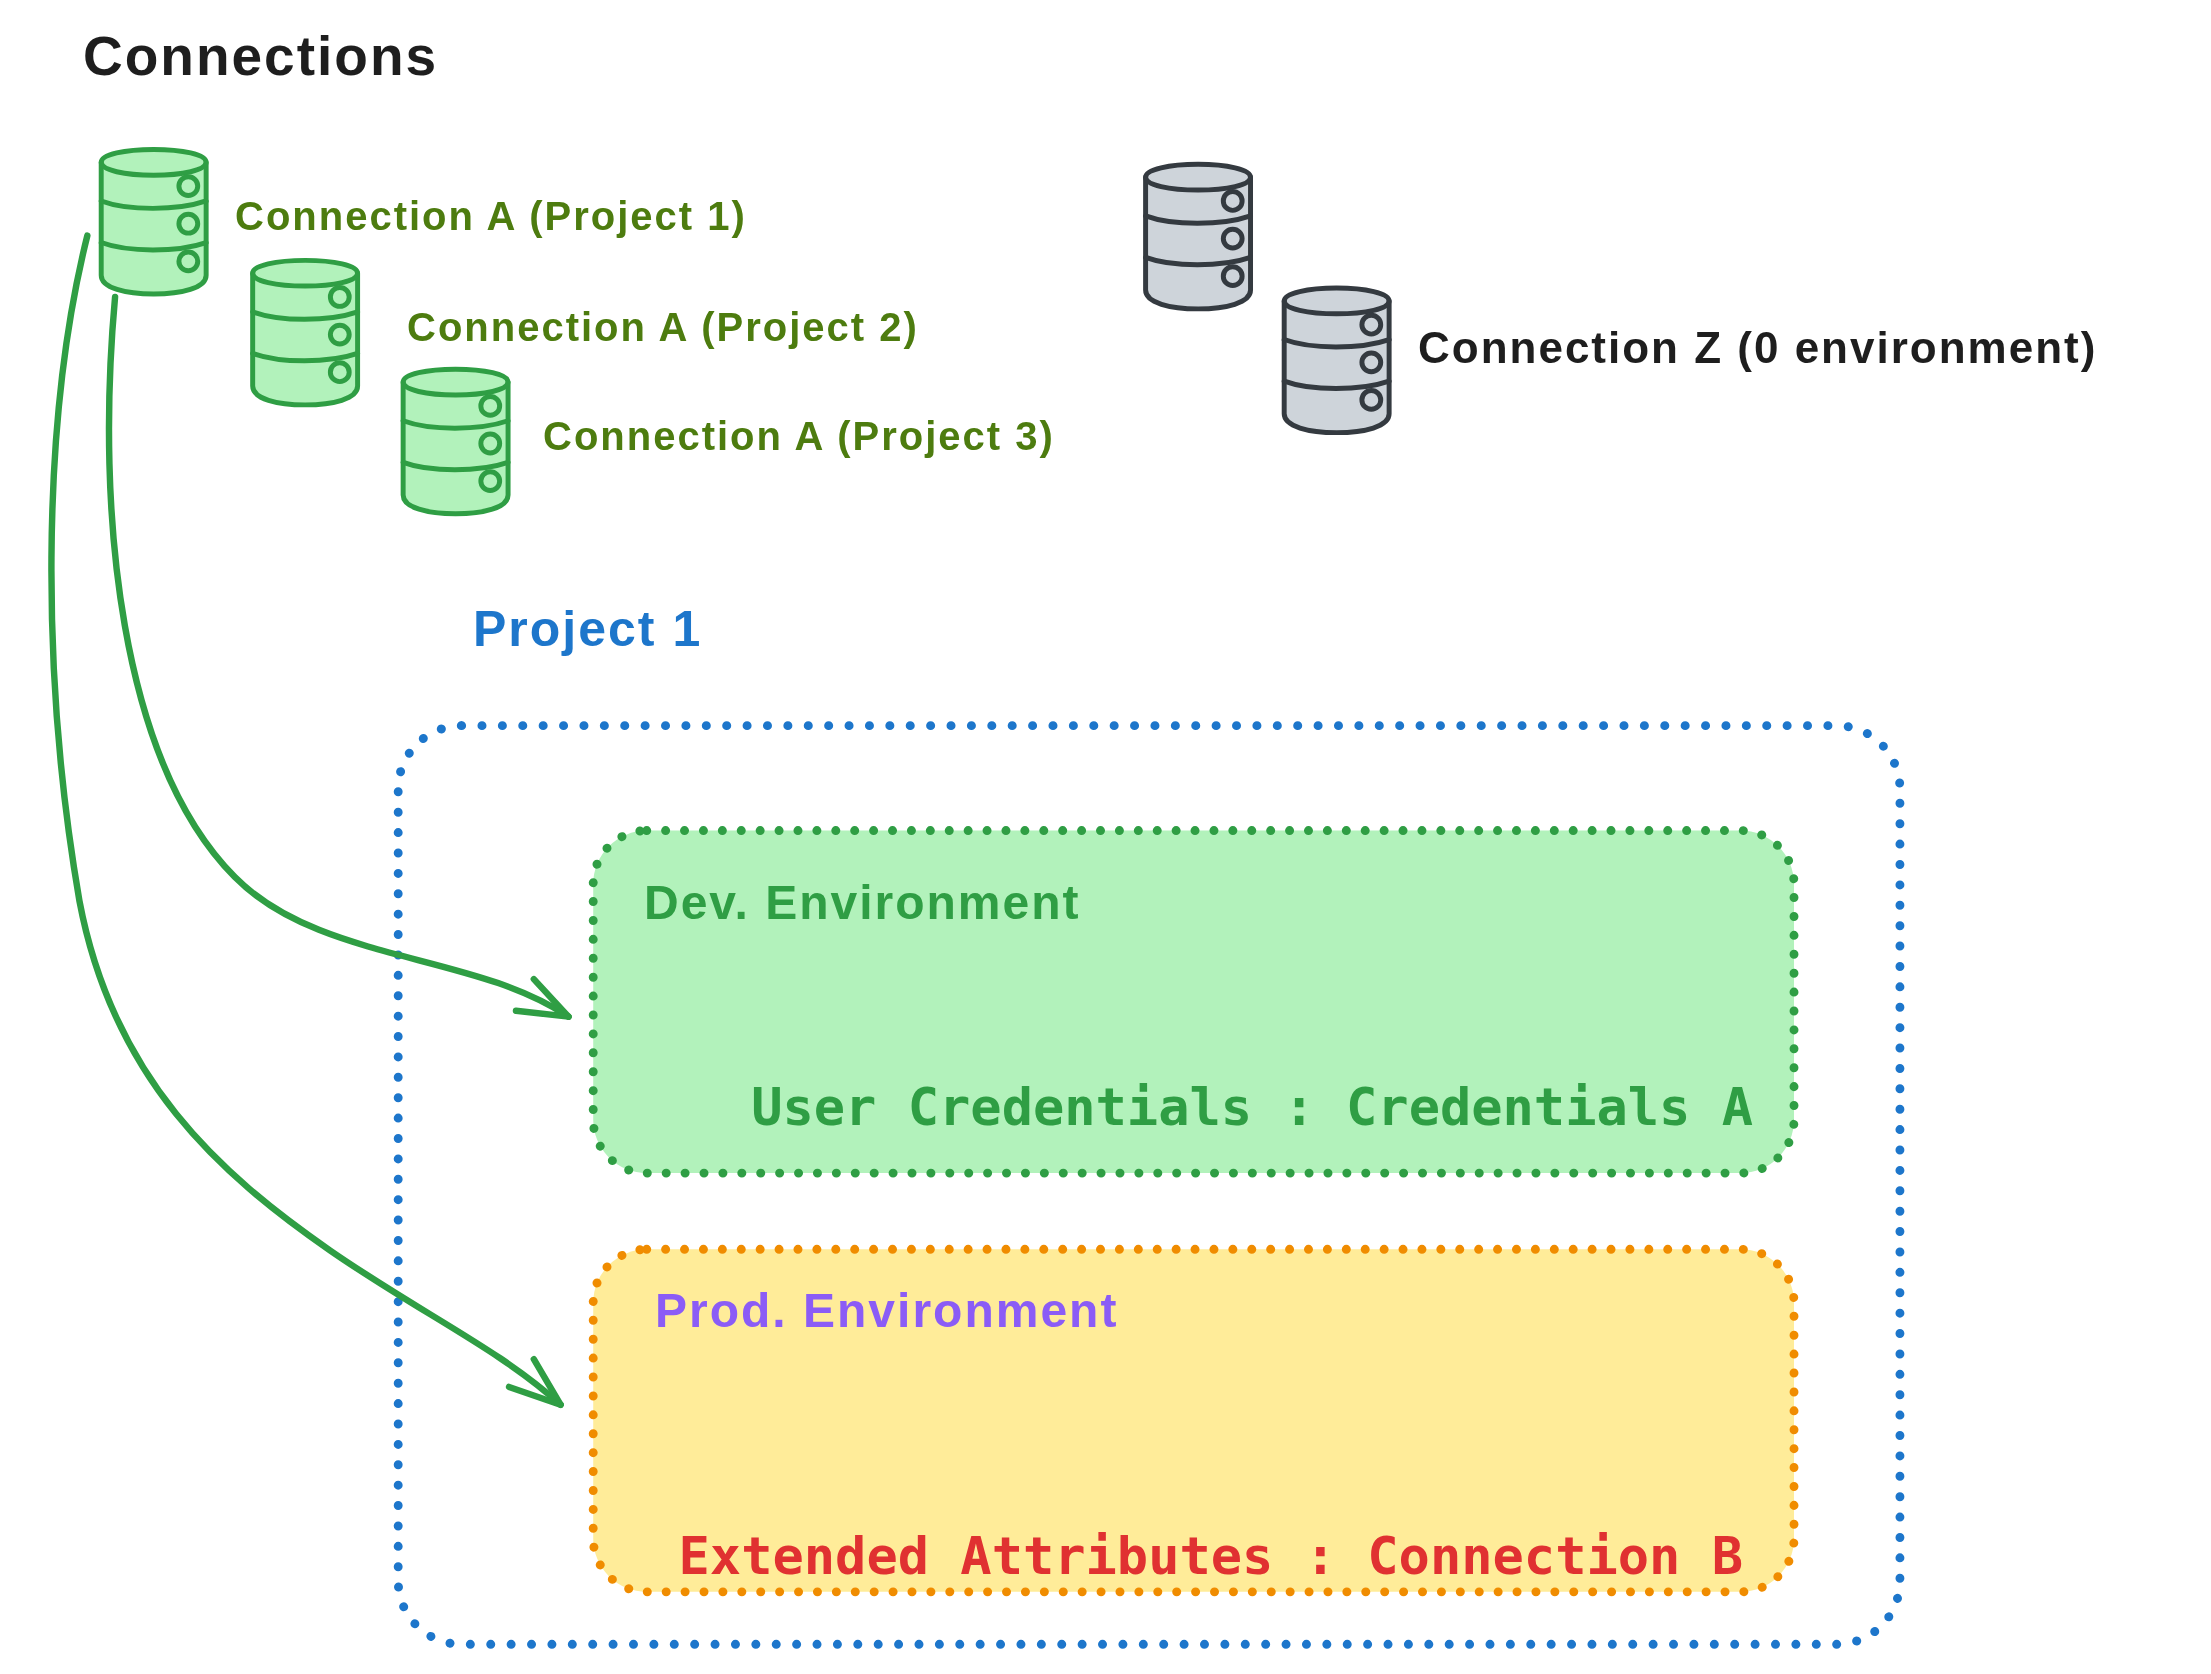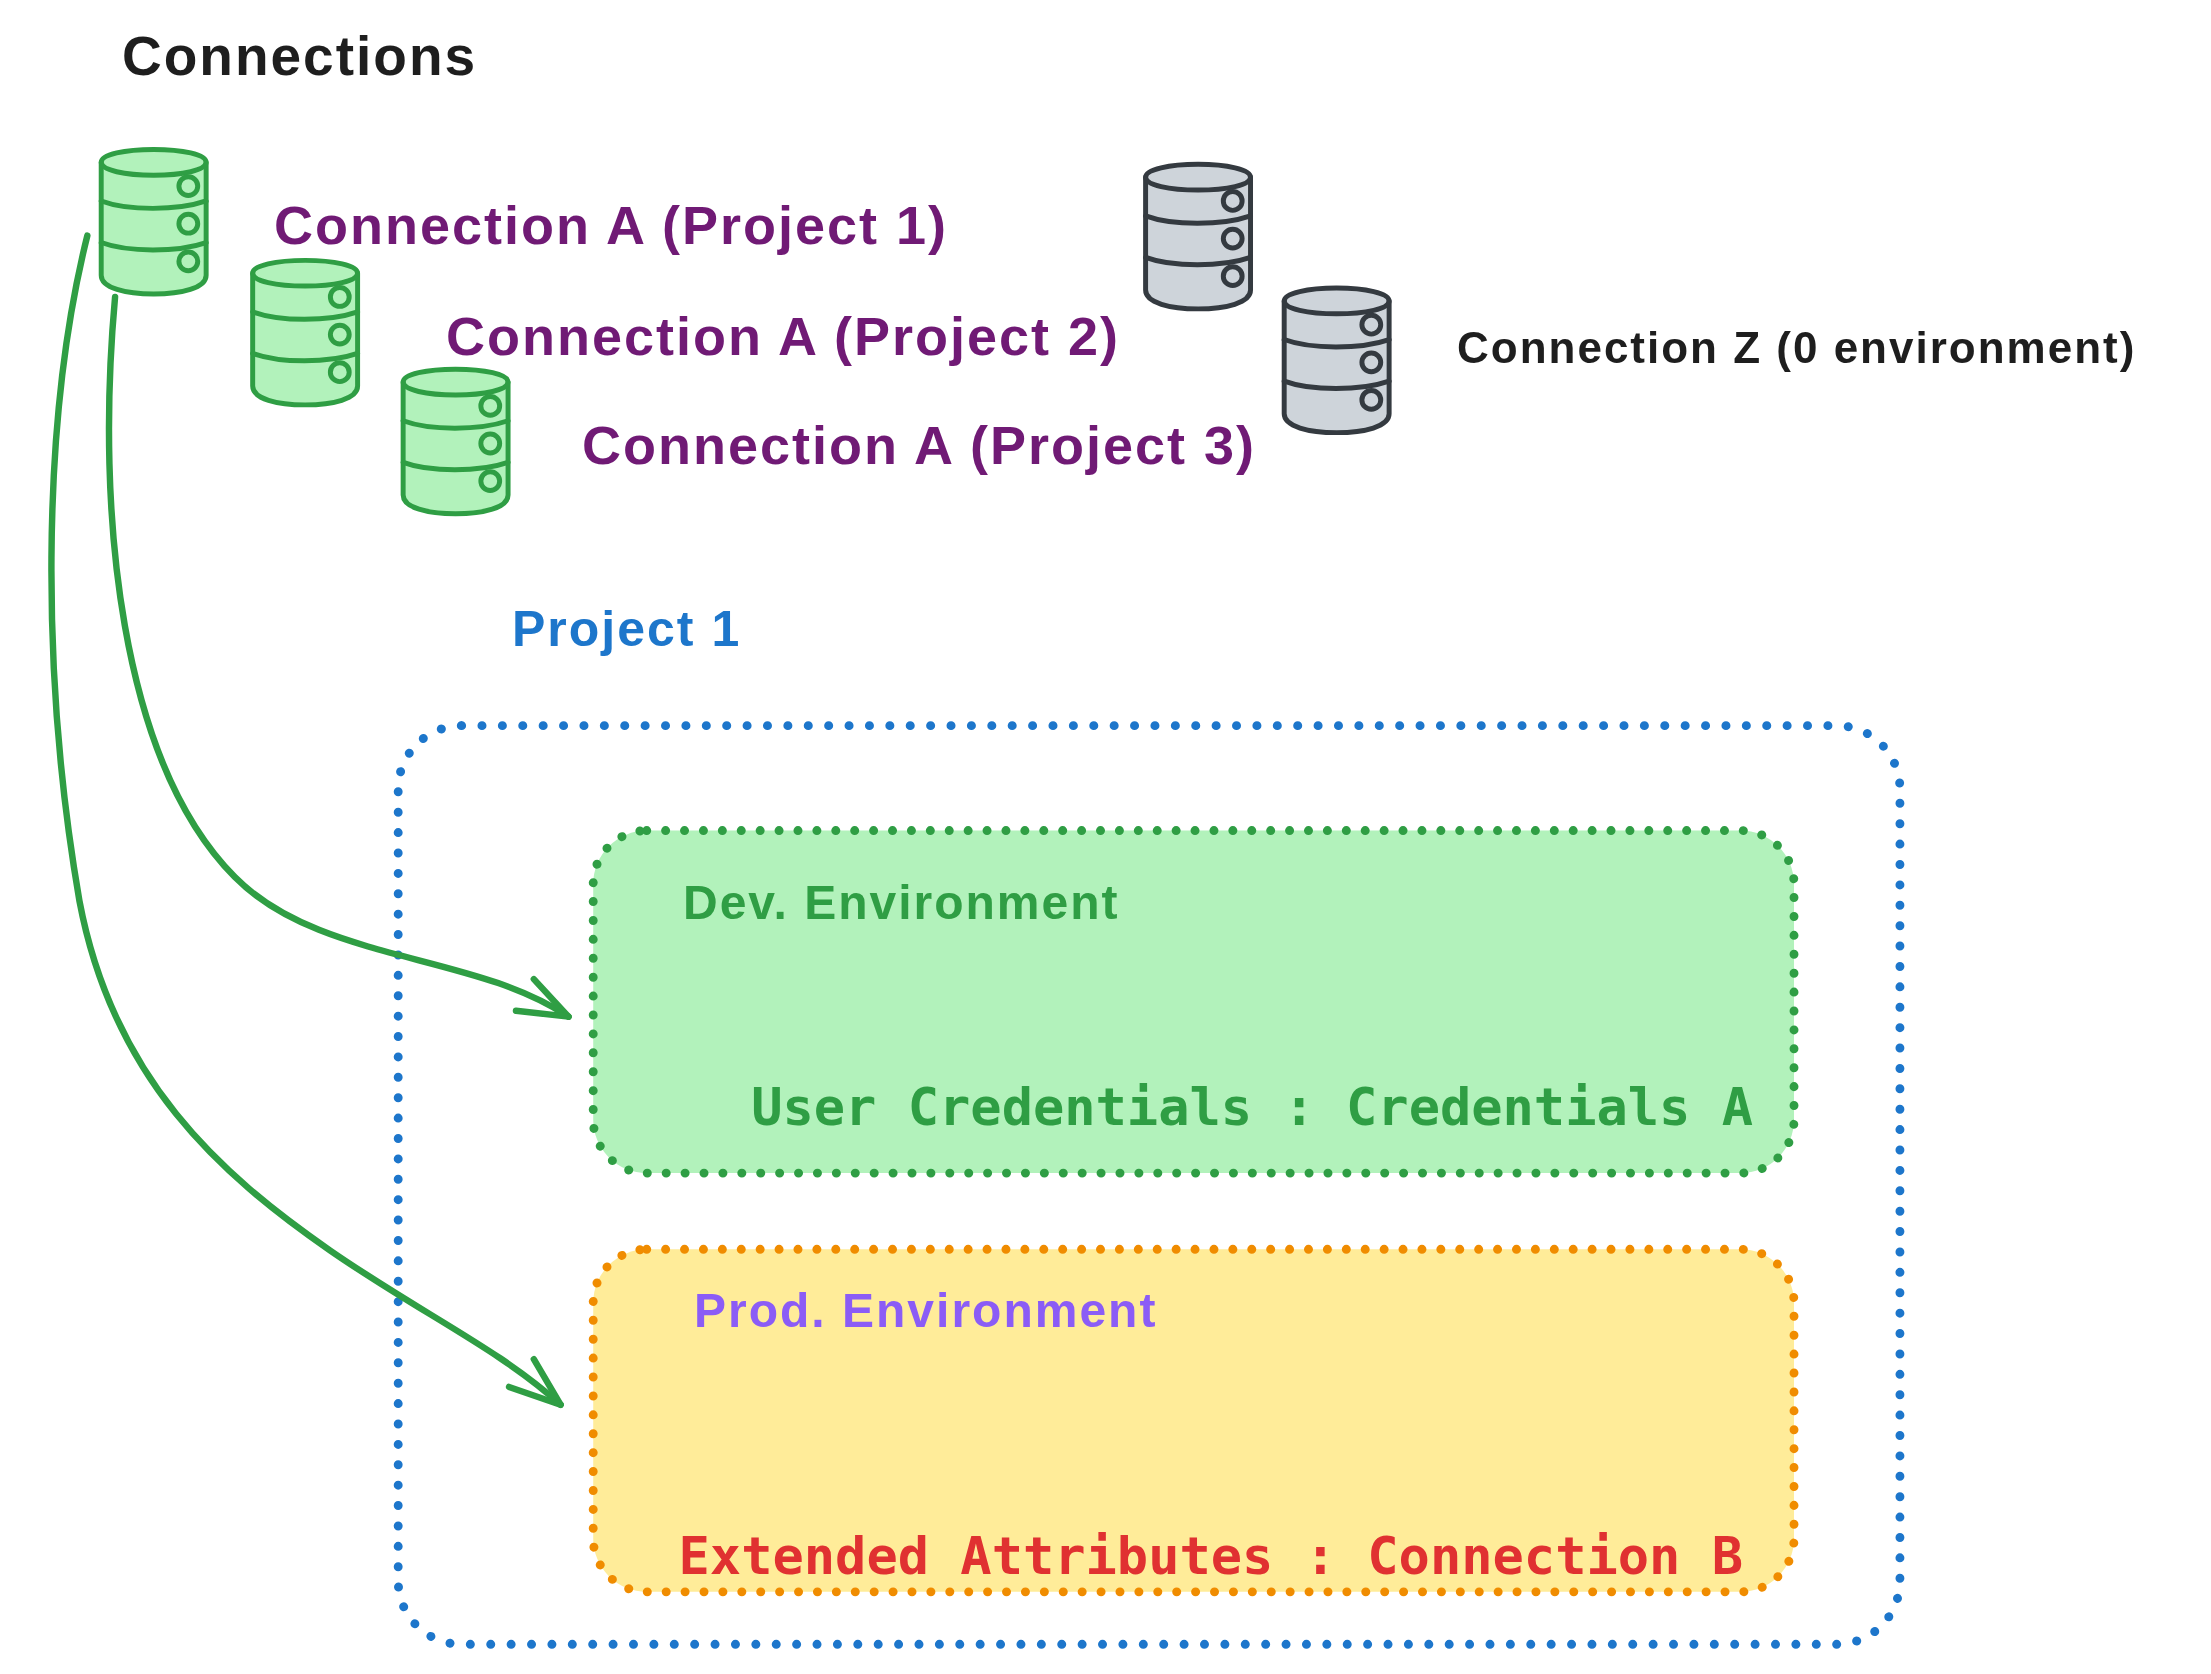--- a/index.html
+++ b/index.html
@@ -4,24 +4,24 @@
 <style>
   html,body{margin:0;padding:0;background:#ffffff;}
   #stage{
     position:relative;
     width:2212px;height:1674px;
     background:#ffffff;
     overflow:hidden;
     font-family:"Liberation Sans", sans-serif;
   }
   #shapes{position:absolute;left:0;top:0;}
-  .txt{position:absolute;white-space:pre;margin-left:39px;}
+  .txt{position:absolute;white-space:pre;}
   .hand{font-weight:bold;}
   .t-title{left:83px;top:24px;font-size:55px;letter-spacing:2px;color:#1e1e1e;}
-  .t-conn{font-size:54px;letter-spacing:2px;color:#701a75;}
+  .t-conn{font-size:40px;letter-spacing:2px;color:#4d7c0f;}
   .t-conn-a1{left:235px;top:194px;}
   .t-conn-a2{left:407px;top:305px;}
   .t-conn-a3{left:543px;top:414px;}
   .t-conn-gray{font-size:44px;letter-spacing:2px;color:#1e1e1e;}
   .t-conn-y{left:1279px;top:200px;}
   .t-conn-z{left:1418px;top:323px;}
   .t-project{left:473px;top:600px;font-size:50px;letter-spacing:2px;color:#1d76cb;}
   .t-dev-title{left:644px;top:875px;font-size:48px;letter-spacing:2px;color:#2f9e44;}
   .t-prod-title{left:655px;top:1283px;font-size:48px;letter-spacing:2px;color:#8b5cf6;text-align:center;}
   .mono{

